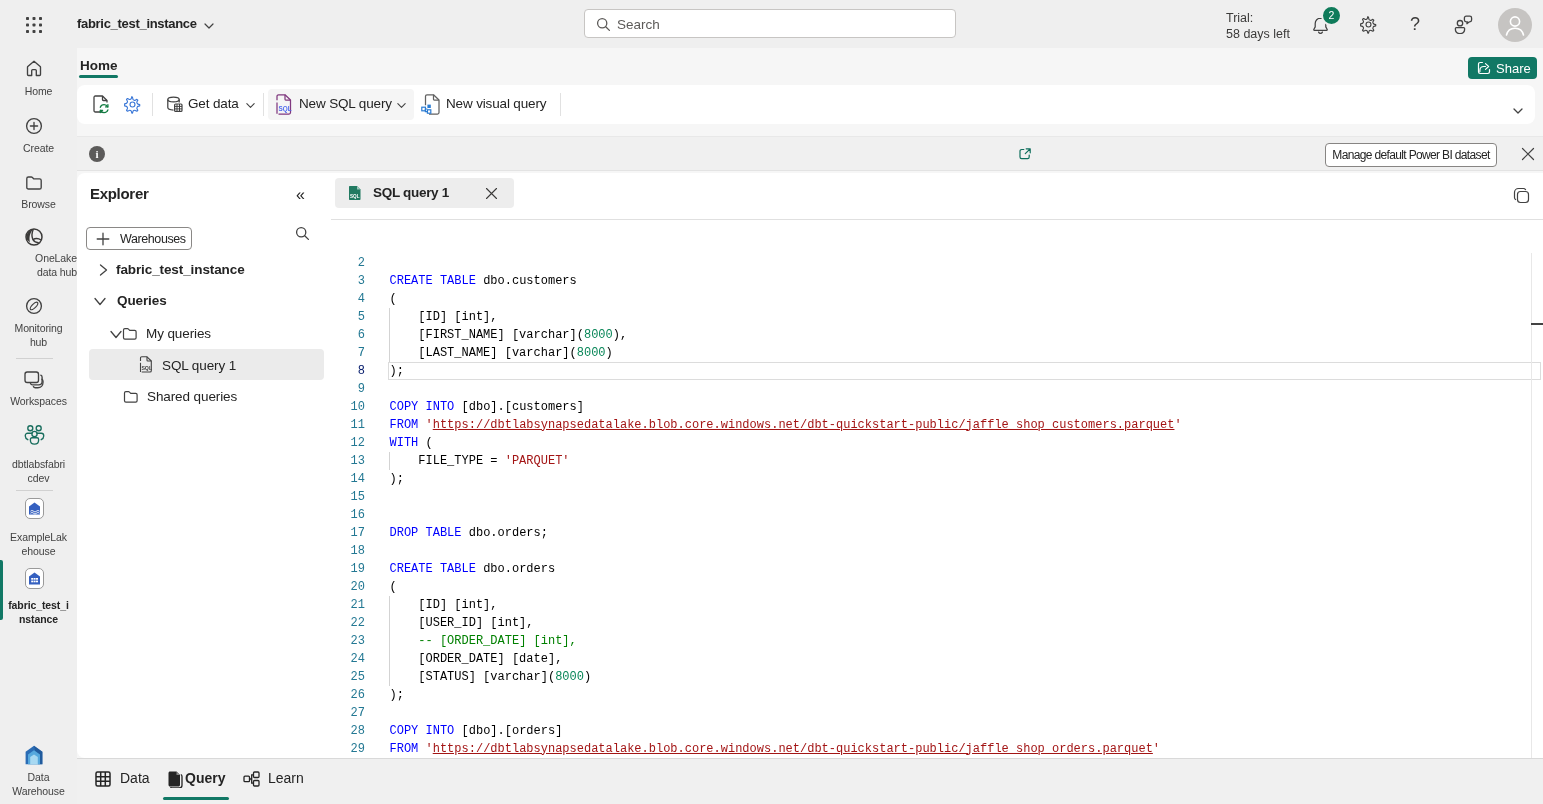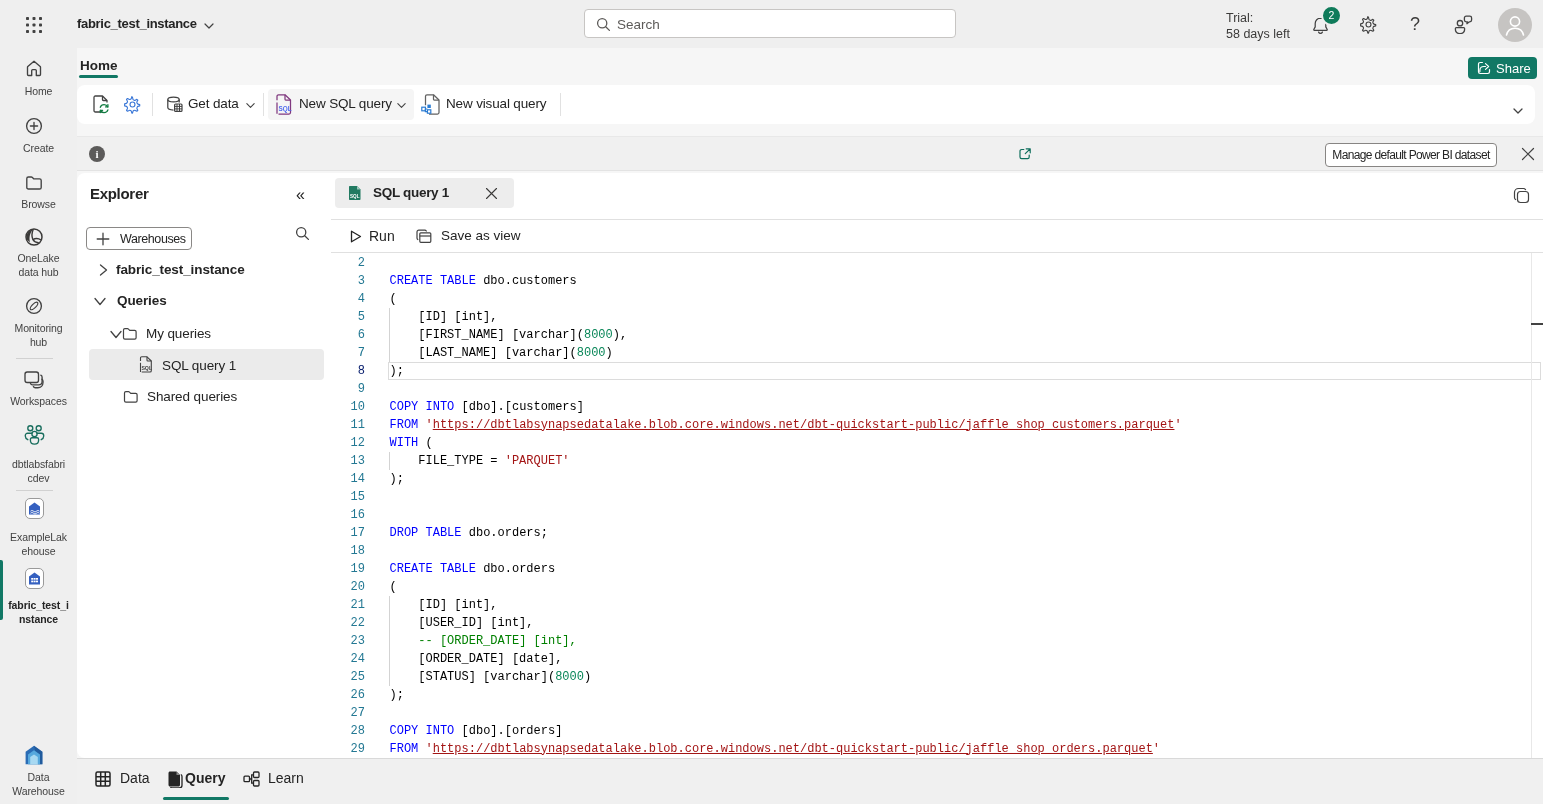--- a/index.html
+++ b/index.html
@@ -125,21 +125,21 @@
   </svg>
   <div class="rlabel" style="left:0;top:197px;">Browse</div>
 
   <svg class="abs" style="left:24px;top:227px" width="20" height="20" viewBox="0 0 20 20">
     <circle cx="10" cy="10" r="8" fill="none" stroke="#3b3a39" stroke-width="1.5"></circle>
     <path d="M9.3 2.1C6.6 2.7 4.2 4.6 3 7.2 2.3 8.9 2.2 10.9 2.7 12.6L6 15.3C4.8 11 5.9 5.7 9.3 2.1z" fill="#3b3a39"></path>
     <path d="M9.3 2.3c-1.5 3.4-1.7 7.2-.4 10.4" fill="none" stroke="#3b3a39" stroke-width="1.4"></path>
     <path d="M8.9 12.7c2.3-1.5 5.4-1.5 8.3.3" fill="none" stroke="#3b3a39" stroke-width="1.4"></path>
     <path d="M8.9 12.7c1.3 2 3.4 3 5.9 2.9" fill="none" stroke="#3b3a39" stroke-width="1.4"></path>
   </svg>
-  <div class="rlabel" style="left:0;top:251px;">OneLake<br>data hub</div>
+  <div class="rlabel" style="left:0;top:251px;text-align:right;">OneLake<br>data hub</div>
 
   <svg class="abs" style="left:25px;top:297px" width="18" height="18" viewBox="0 0 18 18">
     <circle cx="9" cy="9" r="7.4" fill="none" stroke="#424242" stroke-width="1.35"></circle>
     <ellipse cx="9" cy="9" rx="4.9" ry="2" transform="rotate(-45 9 9)" fill="none" stroke="#424242" stroke-width="1.2"></ellipse>
   </svg>
   <div class="rlabel" style="left:0;top:321px;">Monitoring<br>hub</div>
   <div class="abs" style="left:16px;top:358px;width:37px;height:1px;background:#d1d1d1;"></div>
 
   <svg class="abs" style="left:24px;top:371px" width="20" height="19" viewBox="0 0 20 19">
     <rect x="1" y="1" width="13.5" height="10.5" rx="2.2" fill="none" stroke="#424242" stroke-width="1.35"></rect>
@@ -322,32 +322,20 @@
         </svg>
         <div class="abs" style="left:38px;top:0;height:30px;line-height:30px;font-size:13.5px;font-weight:600;letter-spacing:-0.3px;color:#242424;">SQL query 1</div>
         <svg class="abs" style="left:150px;top:9px" width="13" height="13" viewBox="0 0 13 13">
               <path d="M1.5 1.5l10 10M11.5 1.5l-10 10" stroke="#3b3a39" stroke-width="1.1" stroke-linecap="round"></path>
             </svg>
       </div>
       <svg class="abs" style="left:1182px;top:14px" width="18" height="18" viewBox="0 0 18 18">
         <rect x="4.5" y="4.5" width="11" height="11" rx="3" fill="none" stroke="#424242" stroke-width="1.2"></rect>
         <path d="M2.6 12.5c-.7-.4-1.1-1.1-1.1-2v-5c0-2.2 1.8-4 4-4h5c.9 0 1.6.4 2 1.1" fill="none" stroke="#424242" stroke-width="1.2" stroke-linecap="round"></path>
       </svg>
-    </div>
-    <div id="runrow" class="abs">
-      <svg class="abs" style="left:17px;top:9px" width="15" height="15" viewBox="0 0 15 15">
-            <path d="M3.5 2.2l9 5.3-9 5.3z" fill="none" stroke="#242424" stroke-width="1.3" stroke-linejoin="round"></path>
-          </svg>
-      <div class="abs" style="left:38px;top:8px;font-size:14px;color:#242424;">Run</div>
-      <svg class="abs" style="left:85px;top:9px" width="16" height="16" viewBox="0 0 16 16">
-        <rect x="3.8" y="3.8" width="11" height="9.5" rx="1" fill="none" stroke="#424242" stroke-width="1.2"></rect>
-        <path d="M3.8 7h11" stroke="#424242" stroke-width="1.2"></path>
-        <path d="M1.8 10.5c-.5-.3-.8-.8-.8-1.5v-6c0-1 .8-1.8 1.8-1.8h6c.7 0 1.2.3 1.5.8" fill="none" stroke="#424242" stroke-width="1.2" stroke-linecap="round"></path>
-      </svg>
-      <div class="abs" style="left:110px;top:8px;font-size:13.5px;color:#242424;">Save as view</div>
     </div>
     <div id="code" class="abs">
       <div class="abs" style="left:57px;top:108.5px;width:1153px;height:18px;border:1px solid #dcdcdc;box-sizing:border-box;"></div>
       <div class="guide" style="top:54.5px;height:54px;"></div>
       <div class="guide" style="top:198.5px;height:18px;"></div>
       <div class="guide" style="top:342.5px;height:90px;"></div>
       <div class="ln" style="top:0.5px">2</div>
       <div class="ln" style="top:18.5px">3</div>
           <div class="ct" style="top:18.5px"><span class="kw">CREATE</span> <span class="kw">TABLE</span> dbo.customers</div>
       <div class="ln" style="top:36.5px">4</div>

